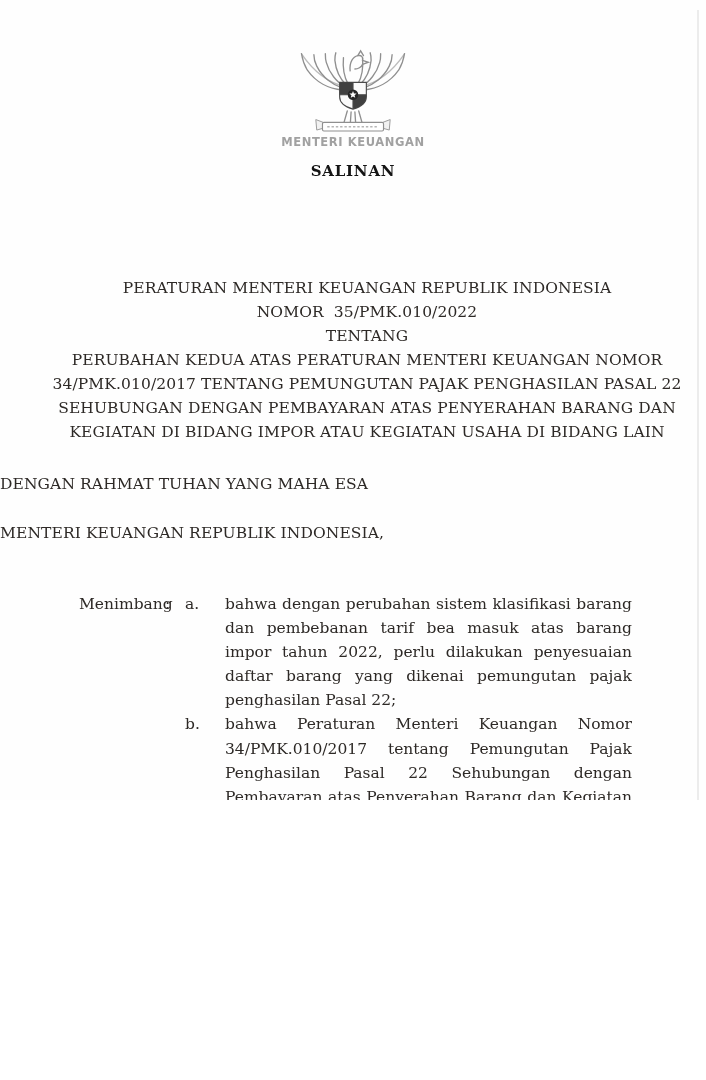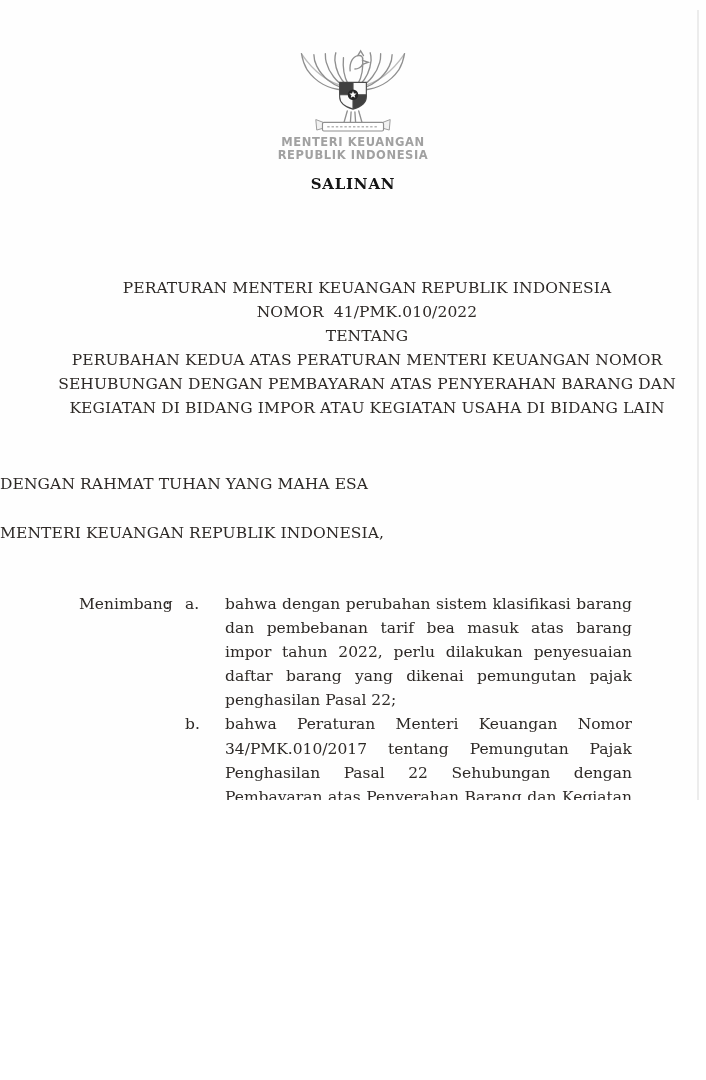--- a/index.html
+++ b/index.html
@@ -97,29 +97,29 @@
       </g>
       <polygon fill="#ffffff" points="65,49 66,51.62 68.8,51.76 66.62,53.53 67.35,56.24 65,54.7 62.65,56.24 63.38,53.53 61.2,51.76 64,51.62"></polygon>
       <g>
         <path d="M34,82 l-8,-3 1,11 7,-2 z" fill="#f2f2f2" stroke="#999999" stroke-width="1"></path>
         <path d="M96,82 l8,-3 -1,11 -7,-2 z" fill="#f2f2f2" stroke="#999999" stroke-width="1"></path>
         <rect x="33" y="82" width="64" height="9" rx="1.5" fill="#ffffff" stroke="#8f8f8f" stroke-width="1.2"></rect>
         <path d="M38,86.5 h54" stroke="#b5b5b5" stroke-width="1.5" stroke-dasharray="2.5,2" fill="none"></path>
       </g>
     </svg>
     <div class="ministry">MENTERI KEUANGAN</div>
-    <div class="ministry">REPUBLIK INDONESIA</div>
     <div class="salinan">SALINAN</div>
   </header>
 
   <section class="title-block">
     <div class="t-line">PERATURAN MENTERI KEUANGAN REPUBLIK INDONESIA</div>
-    <div class="t-line">NOMOR  41/PMK.010/2022</div>
+    <div class="t-line">NOMOR  35/PMK.010/2022</div>
     <div class="t-line">TENTANG</div>
     <div class="t-line">PERUBAHAN KEDUA ATAS PERATURAN MENTERI KEUANGAN NOMOR</div>
+    <div class="t-line">34/PMK.010/2017 TENTANG PEMUNGUTAN PAJAK PENGHASILAN PASAL 22</div>
     <div class="t-line">SEHUBUNGAN DENGAN PEMBAYARAN ATAS PENYERAHAN BARANG DAN</div>
     <div class="t-line">KEGIATAN DI BIDANG IMPOR ATAU KEGIATAN USAHA DI BIDANG LAIN</div>
   </section>
 
   <div class="invocation">DENGAN RAHMAT TUHAN YANG MAHA ESA</div>
   <div class="authority">MENTERI KEUANGAN REPUBLIK INDONESIA,</div>
 
   <section class="considering">
     <div class="c-label">Menimbang</div>
     <div class="c-colon">:</div>

